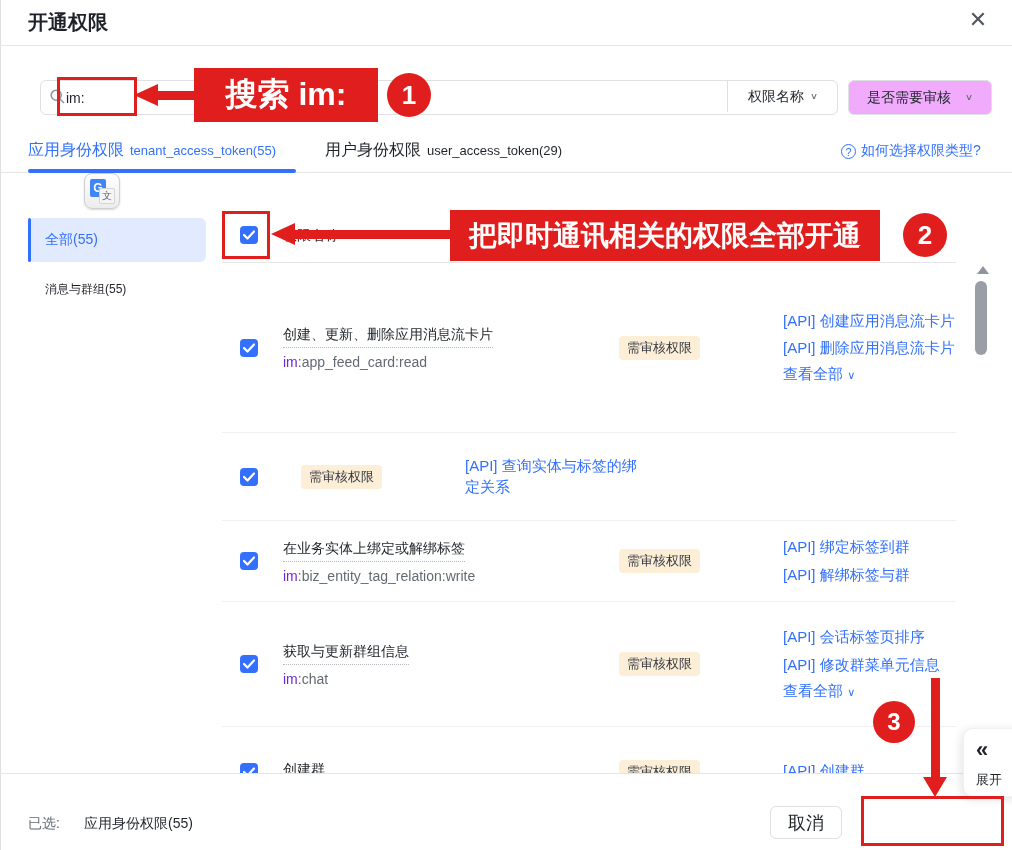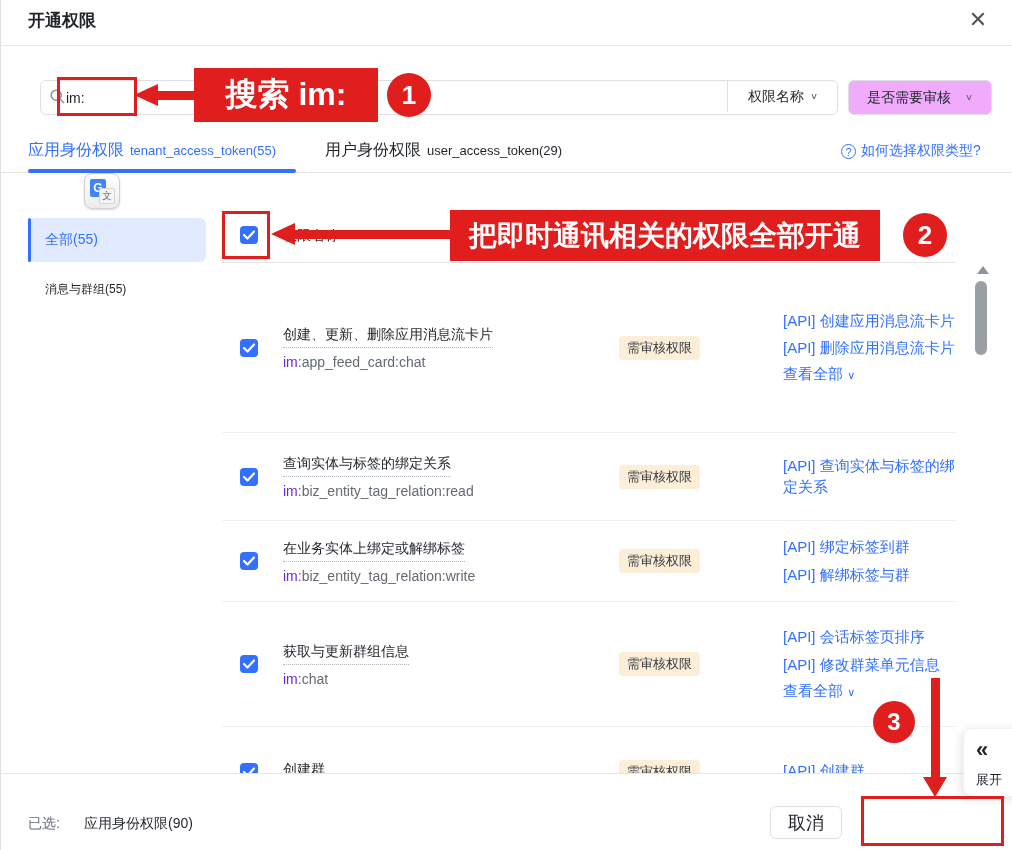--- a/index.html
+++ b/index.html
@@ -1,21 +1,21 @@
 <!DOCTYPE html>
 <html><head>
 <meta charset="utf-8">
 <style>
   html,body{margin:0;padding:0;background:#fff;}
   .stage{position:relative;width:1012px;height:850px;background:#fff;overflow:hidden;
          font-family:"Liberation Sans","DejaVu Sans",sans-serif;color:#1f2329;}
   .abs{position:absolute;}
   .left-border{left:0;top:0;width:1px;height:850px;background:#dee0e3;}
   
-  .dlg-title{left:28px;top:9px;font-size:17px;font-weight:700;}
+  .dlg-title{left:28px;top:9px;font-size:20px;font-weight:700;}
   .close-btn{left:964px;top:6px;width:28px;height:28px;font-size:22px;color:#51565d;
              display:flex;align-items:center;justify-content:center;cursor:pointer;}
   .hdr-divider{left:0;top:45px;width:1012px;height:1px;background:#e5e6e8;}
   
   .search-box{left:40px;top:80px;width:796px;height:33px;border:1px solid #dee0e3;border-radius:6px;background:#fff;}
   .search-icon{left:50px;top:89px;}
   .search-input{left:64px;top:82px;width:380px;height:29px;border:0;outline:0;font-size:14px;color:#1f2329;
                 font-family:inherit;background:transparent;}
   .field-dd{left:727px;top:81px;width:110px;height:31px;border-left:1px solid #dee0e3;display:flex;
             align-items:center;justify-content:center;gap:6px;font-size:14px;cursor:pointer;}
@@ -171,42 +171,38 @@
     <div class="prow" style="height: 170px;">
       <div class="c-check">
         <div class="cbx">
           <svg width="12" height="10" viewBox="0 0 12 10">
               <polyline points="1,5 4.5,8.5 11,1.5" fill="none" stroke="#fff" stroke-width="2.2" stroke-linecap="round" stroke-linejoin="round"></polyline>
             </svg>
         </div>
       </div>
       <div class="c-main">
         <span class="perm-title r-title">创建、更新、删除应用消息流卡片</span>
-        <div class="perm-code r-code"><span class="pfx r-code-pfx">im</span><span class="r-code-rest">:app_feed_card:chat</span></div>
+        <div class="perm-code r-code"><span class="pfx r-code-pfx">im</span><span class="r-code-rest">:app_feed_card:read</span></div>
       </div>
       <div class="c-badge"><span class="badge r-badge">需审核权限</span></div>
       <div class="c-links r-links">
           <div class="api-link">[API] 创建应用消息流卡片</div>
           <div class="api-link">[API] 删除应用消息流卡片</div>
           <div class="more-link"><span>查看全部</span> <span class="chev" style="color:#3370ff">∨</span></div>
         </div>
     </div>
 
     <div class="prow" style="height: 88px;">
       <div class="c-check">
         <div class="cbx">
           <svg width="12" height="10" viewBox="0 0 12 10">
               <polyline points="1,5 4.5,8.5 11,1.5" fill="none" stroke="#fff" stroke-width="2.2" stroke-linecap="round" stroke-linejoin="round"></polyline>
             </svg>
         </div>
       </div>
-      <div class="c-main">
-        <span class="perm-title r-title">查询实体与标签的绑定关系</span>
-        <div class="perm-code r-code"><span class="pfx r-code-pfx">im</span><span class="r-code-rest">:biz_entity_tag_relation:read</span></div>
-      </div>
       <div class="c-badge"><span class="badge r-badge">需审核权限</span></div>
       <div class="c-links r-links">
           <div class="api-link">[API] 查询实体与标签的绑定关系</div>
         </div>
     </div>
 
     <div class="prow" style="height: 81px;">
       <div class="c-check">
         <div class="cbx">
           <svg width="12" height="10" viewBox="0 0 12 10">
@@ -262,21 +258,21 @@
           <div class="api-link">[API] 创建群</div>
         </div>
     </div>
   </div>
 
   <div class="abs sb-up"></div>
   <div class="abs sb-thumb"></div>
 
   <div class="abs ft-divider"></div>
   <div class="abs ft-selected-label">已选:</div>
-  <div class="abs ft-selected-value">应用身份权限(90)</div>
+  <div class="abs ft-selected-value">应用身份权限(55)</div>
   <div class="abs btn-cancel">取消</div>
   <div class="abs btn-confirm">确认开通权限</div>
 
   <div class="abs expand-panel">
     <div class="expand-chevrons">«</div>
     <div class="expand-label">展开</div>
   </div>
 
   <div class="abs ann-rect rect1"></div>
   <div class="abs red arr-shaft1"></div>

